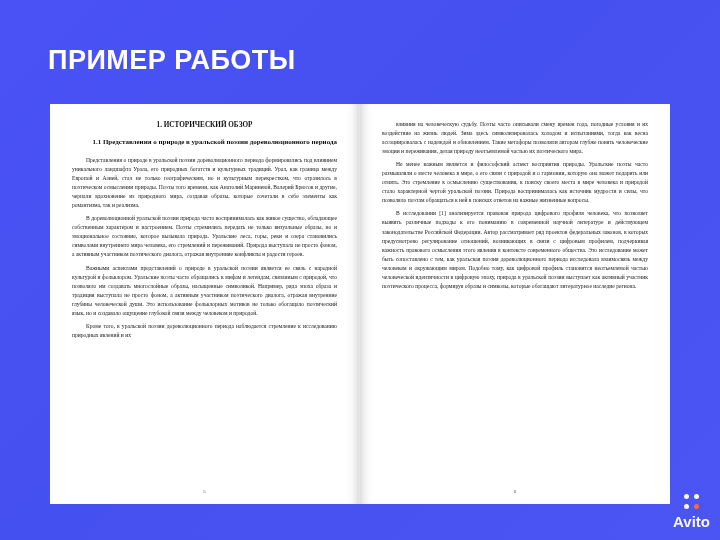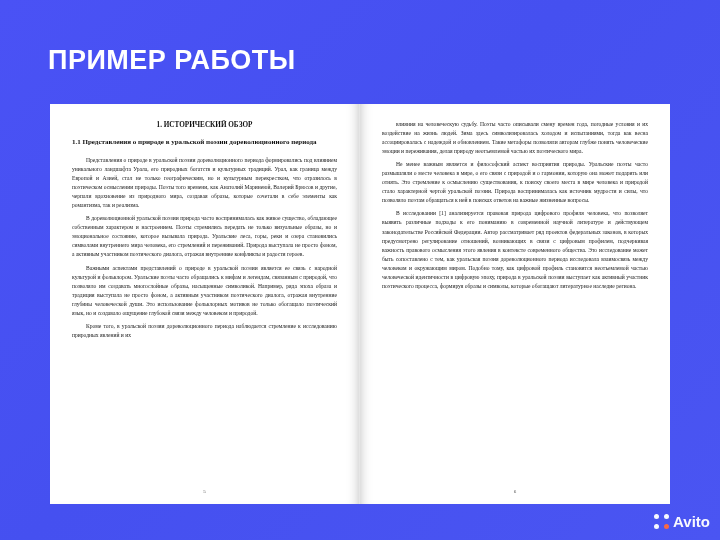--- a/index.html
+++ b/index.html
@@ -47,21 +47,21 @@
   }
   .h1{
     text-align:center;
     font-weight:bold;
     font-size:7.2px;
     line-height:1.5;
     margin:0 0 6px 0;
     color:#111;
   }
   .h2{
-    text-align:left;
+    text-align:right;
     font-weight:bold;
     font-size:7px;
     line-height:1.6;
     margin:0 0 8px 0;
     color:#111;
   }
   p.body{
     margin:0 0 4px 0;
     font-size:5.6px;
     line-height:1.62;
@@ -82,20 +82,21 @@
     position:absolute;
     right:10px;bottom:10px;
     display:flex;
     align-items:center;
     gap:4px;
     color:#ffffff;
     font-family:"Liberation Sans", sans-serif;
     font-size:15px;
     font-weight:bold;
     opacity:0.96;
+    flex-direction:column;
   }
   .wm-dots{
     width:15px;height:15px;position:relative;
   }
   .wm-dots i{
     position:absolute;width:5px;height:5px;border-radius:50%;background:#ffffff;display:block;
   }
   .wm-dots i:nth-child(1){left:0;top:0;}
   .wm-dots i:nth-child(2){right:0;top:0;}
   .wm-dots i:nth-child(3){left:0;bottom:0;}

